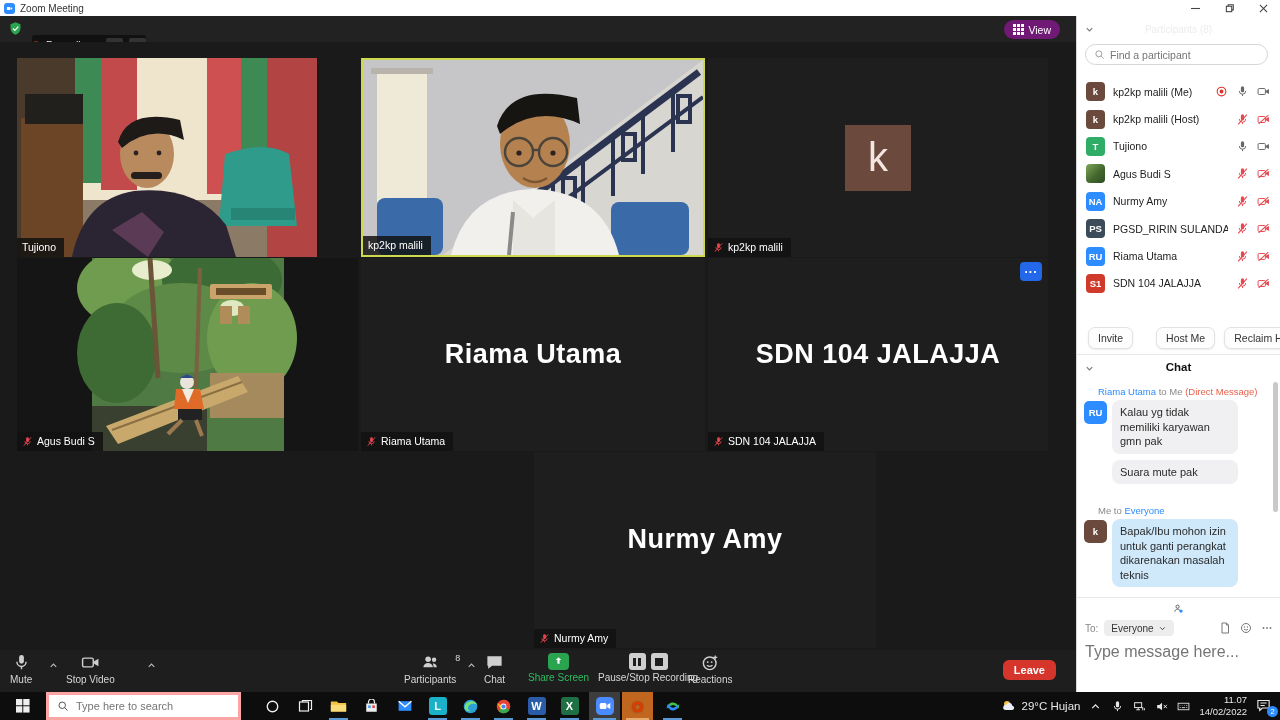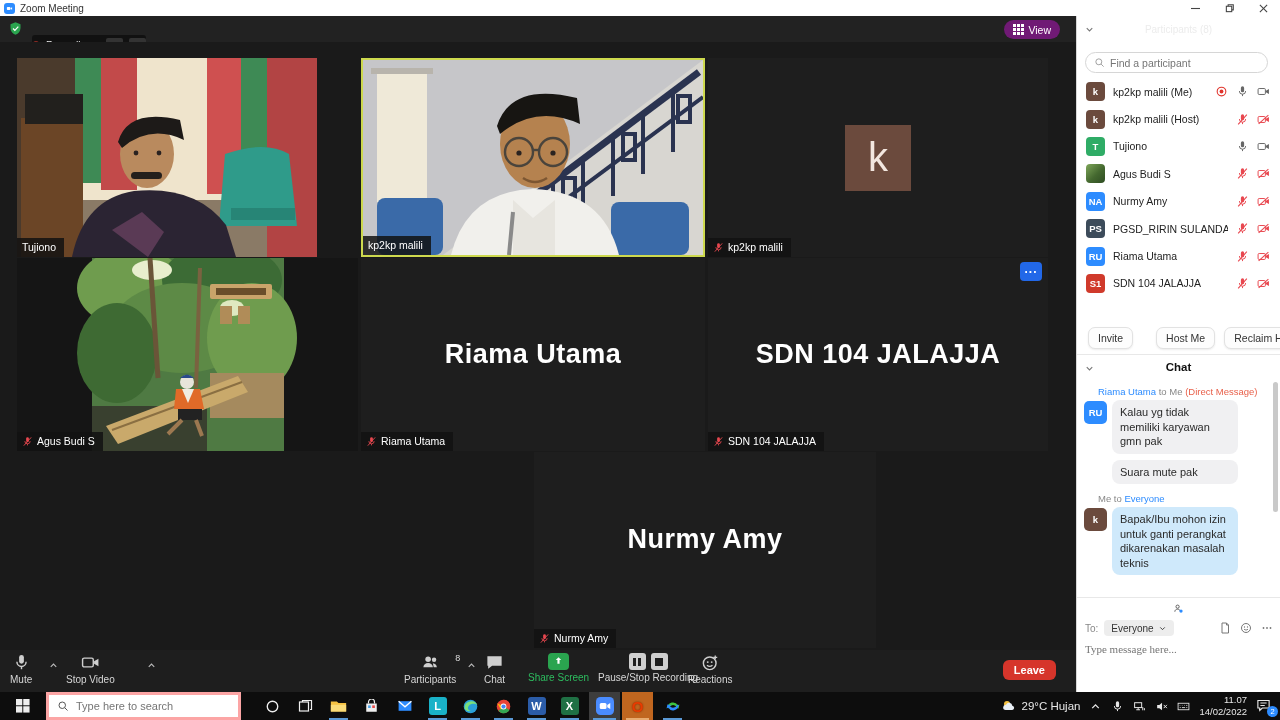--- a/index.html
+++ b/index.html
@@ -48,21 +48,21 @@
   .more-btn { position:absolute; right:6px; top:4px; width:22px; height:19px; background:#2268e8;
     border-radius:4px; color:#fff; display:flex; align-items:center; justify-content:center;
     font-size:12px; font-weight:bold; letter-spacing:1px; line-height:0; padding-bottom:5px; }
   .vidsvg { position:absolute; inset:0; width:100%; height:100%; }
 
   
   .sidebar { position:absolute; right:0; top:16px; width:204px; height:676px; background:#fff;
     border-left:1px solid #d8d8d8; font-size:11px; color:#222; }
   .collapse-chev { position:absolute; left:7px; top:8px; color:#777; }
   .panel-title-faint { position:absolute; left:0; top:8px; width:100%; text-align:center; color:#ececec; font-size:10px; }
-  .searchbox { position:absolute; left:8px; top:36px; width:183px; height:21px; border:1px solid #d6d6d6;
+  .searchbox { position:absolute; left:8px; top:28px; width:183px; height:21px; border:1px solid #d6d6d6;
     border-radius:11px; display:flex; align-items:center; padding:0 8px; gap:5px; color:#999; }
   .searchbox input { border:none; outline:none; width:100%; font-size:10.5px; color:#444;
     font-family:"Liberation Sans",sans-serif; background:transparent; }
   .plist { position:absolute; left:0; top:62px; width:100%; }
   .prow { height:27.4px; display:flex; align-items:center; padding:0 10px 0 9px; gap:8px; }
   .pav { width:19px; height:19px; border-radius:4px; flex:none; display:flex; align-items:center;
     justify-content:center; color:#fff; font-size:9.5px; font-weight:bold; }
   .pav.photo { background:linear-gradient(135deg,#7fa75a 0%,#44682f 55%,#2e4c22 100%); }
   .pname { flex:1; font-size:10.5px; color:#222; white-space:nowrap; overflow:hidden; }
   .picons { display:flex; gap:8px; align-items:center; }
@@ -92,21 +92,21 @@
   .privacy { position:absolute; left:0; top:581px; width:100%; border-top:1px solid #e8e8e8;
     display:flex; align-items:center; justify-content:center; gap:4px; padding-top:5px;
     font-size:9.5px; color:#555; }
   .to-row { position:absolute; left:8px; top:604px; width:188px; display:flex; align-items:center; gap:6px; }
   .to-label { font-size:10px; color:#888; }
   .to-pill { background:#ededed; border-radius:4px; padding:2.5px 7px; font-size:10px; color:#333;
     display:flex; align-items:center; gap:4px; }
   .to-icons { margin-left:auto; display:flex; gap:9px; color:#777; align-items:center; }
   .to-icons svg { width:12px; height:12px; }
   .msg-input { position:absolute; left:8px; top:627px; width:185px; border:none; outline:none;
-    font-size:11px; color:#444; font-family:Liberation Serif, serif; }
+    font-size:16px; color:#444; font-family:Liberation Sans, sans-serif; }
 
   
   .controlbar { position:absolute; left:0; top:634px; width:1076px; height:42px; background:#1e1e1e; }
   .ctl { position:absolute; top:3px; display:flex; flex-direction:column; align-items:center;
     color:#d6d6d6; font-size:10px; gap:2px; }
   .ctl svg { width:19px; height:19px; color:#cfcfcf; }
   .ctl .lbl { white-space:nowrap; }
   .caret { position:absolute; top:10px; color:#bbb; }
   .badge8 { position:absolute; font-size:9px; color:#ddd; }
   .share-ic { width:21px; height:17px; background:#2aa44f; border-radius:4px; display:flex;
@@ -603,21 +603,21 @@
 
     <div class="chat-body">
       <div class="msg-hdr">
         <span class="blue-t">Riama Utama</span><span> to Me </span><span class="red-t">(Direct Message)</span>
       </div>
       <div class="msg-row">
         <span class="chat-av" style="background:#2d8cff">RU</span>
         <span class="bubble">Kalau yg tidak memiliki karyawan gmn pak</span>
       </div>
       <div class="bubble follow">Suara mute pak</div>
-      <div class="msg-hdr" style="margin-top:9px">
+      <div class="msg-hdr" style="margin-top:21px">
         <span>Me to </span><span class="blue-t">Everyone</span>
       </div>
       <div class="msg-row">
         <span class="chat-av" style="background:#6b4a3d">k</span>
         <span class="bubble blue">Bapak/Ibu mohon izin untuk ganti perangkat dikarenakan masalah teknis</span>
       </div>
     </div>
     <div class="chat-scroll"></div>
 
     <div class="privacy">

